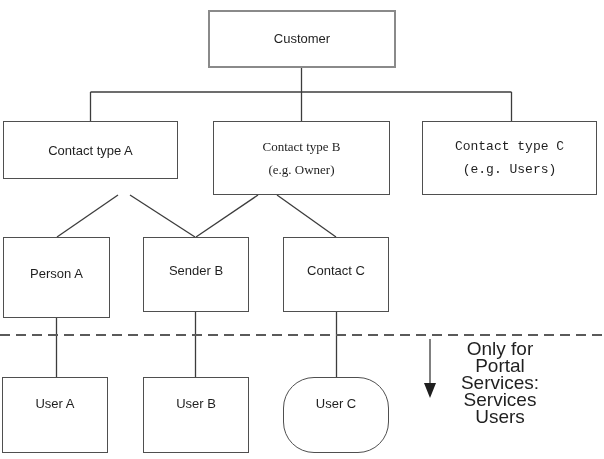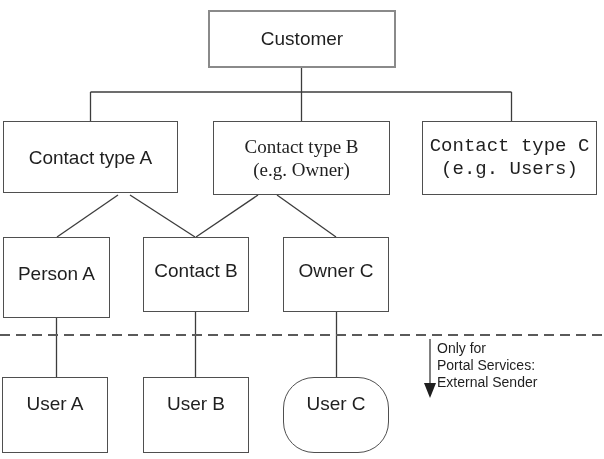--- a/index.html
+++ b/index.html
@@ -12,30 +12,30 @@
   }
   svg.wires { position: absolute; left: 0; top: 0; width: 604px; height: 459px; }
   .edge { stroke: var(--line, #3c3c3c); stroke-width: 1.3; fill: none; }
   .sep  { stroke: var(--dashed, #5a5a5a); stroke-width: 2; stroke-dasharray: 10 6; fill: none; }
   .arrowhead { fill: var(--text, #1f1f1f); stroke: none; }
   .node {
     position: absolute; box-sizing: border-box;
     background: var(--background, #fff);
     border: 1px solid var(--box_border, #4f4f4f);
     display: flex; flex-direction: column; align-items: center; justify-content: center;
-    font-size: 19px; text-align: center; line-height: 16px;
+    font-size: 13px; text-align: center; line-height: 16px;
   }
   .node span { display: block; }
   .node.customer { border: 2px solid var(--customer_border, #8a8a8a); }
   .node.contact  { line-height: 23px; }
   .node.person   { padding-bottom: 8px; }
   .node.user     { padding-bottom: 22px; }
   .annotation {
     position: absolute; left: 437px; top: 340px; width: 126px;
-    font-size: 14px; line-height: 17px; text-align: left;
+    font-size: 19px; line-height: 17px; text-align: center;
   }
   .annotation span { display: block; }
 </style>
 </head>
 <body>
 
 <svg class="wires" viewBox="0 0 604 459" xmlns="http://www.w3.org/2000/svg">
 
   <line class="edge" x1="301.5" y1="67" x2="301.5" y2="121"></line>
   <line class="edge" x1="90.5" y1="92" x2="511.5" y2="92"></line>
@@ -56,49 +56,49 @@
   <g>
     <line class="edge" x1="430" y1="339" x2="430" y2="384"></line>
     <polygon class="arrowhead" points="430,398 424,383 436,383"></polygon>
   </g>
 </svg>
 
 <div class="node customer" style="left:208px; top:10px; width:188px; height:58px;">
   <span>Customer</span>
 </div>
 
-<div class="node contact" style="left:3px; top:121px; width:175px; height:72px;gap:6px;">
+<div class="node contact" style="left:3px; top:121px; width:175px; height:58px;gap:6px;">
   <span>Contact type A</span>
 </div>
 <div class="node contact" style="left:213px; top:121px; width:177px; height:74px;font-family:Liberation Serif, serif;">
   <span>Contact type B</span>
   <span>(e.g. Owner)</span>
 </div>
 <div class="node contact" style="left:422px; top:121px; width:175px; height:74px;font-family:Liberation Mono, monospace;">
   <span>Contact type C</span>
   <span>(e.g. Users)</span>
 </div>
 
 <div class="node person" style="left:3px; top:237px; width:107px; height:81px;">
   <span>Person A</span>
 </div>
 <div class="node person" style="left:143px; top:237px; width:106px; height:75px;">
-  <span>Contact B</span>
+  <span>Sender B</span>
 </div>
 <div class="node person" style="left:283px; top:237px; width:106px; height:75px;">
-  <span>Owner C</span>
+  <span>Contact C</span>
 </div>
 
 <div class="node user" style="left:2px; top:377px; width:106px; height:76px;">
   <span>User A</span>
 </div>
 <div class="node user" style="left:143px; top:377px; width:106px; height:76px;">
   <span>User B</span>
 </div>
 <div class="node user" style="left:283px; top:377px; width:106px; height:76px;border-radius:31px;">
   <span>User C</span>
 </div>
 
 <div class="annotation">
   <span>Only for</span>
   <span>Portal Services:</span>
-  <span>External Sender</span>
+  <span>Services Users</span>
 </div>
 
 </body></html>

